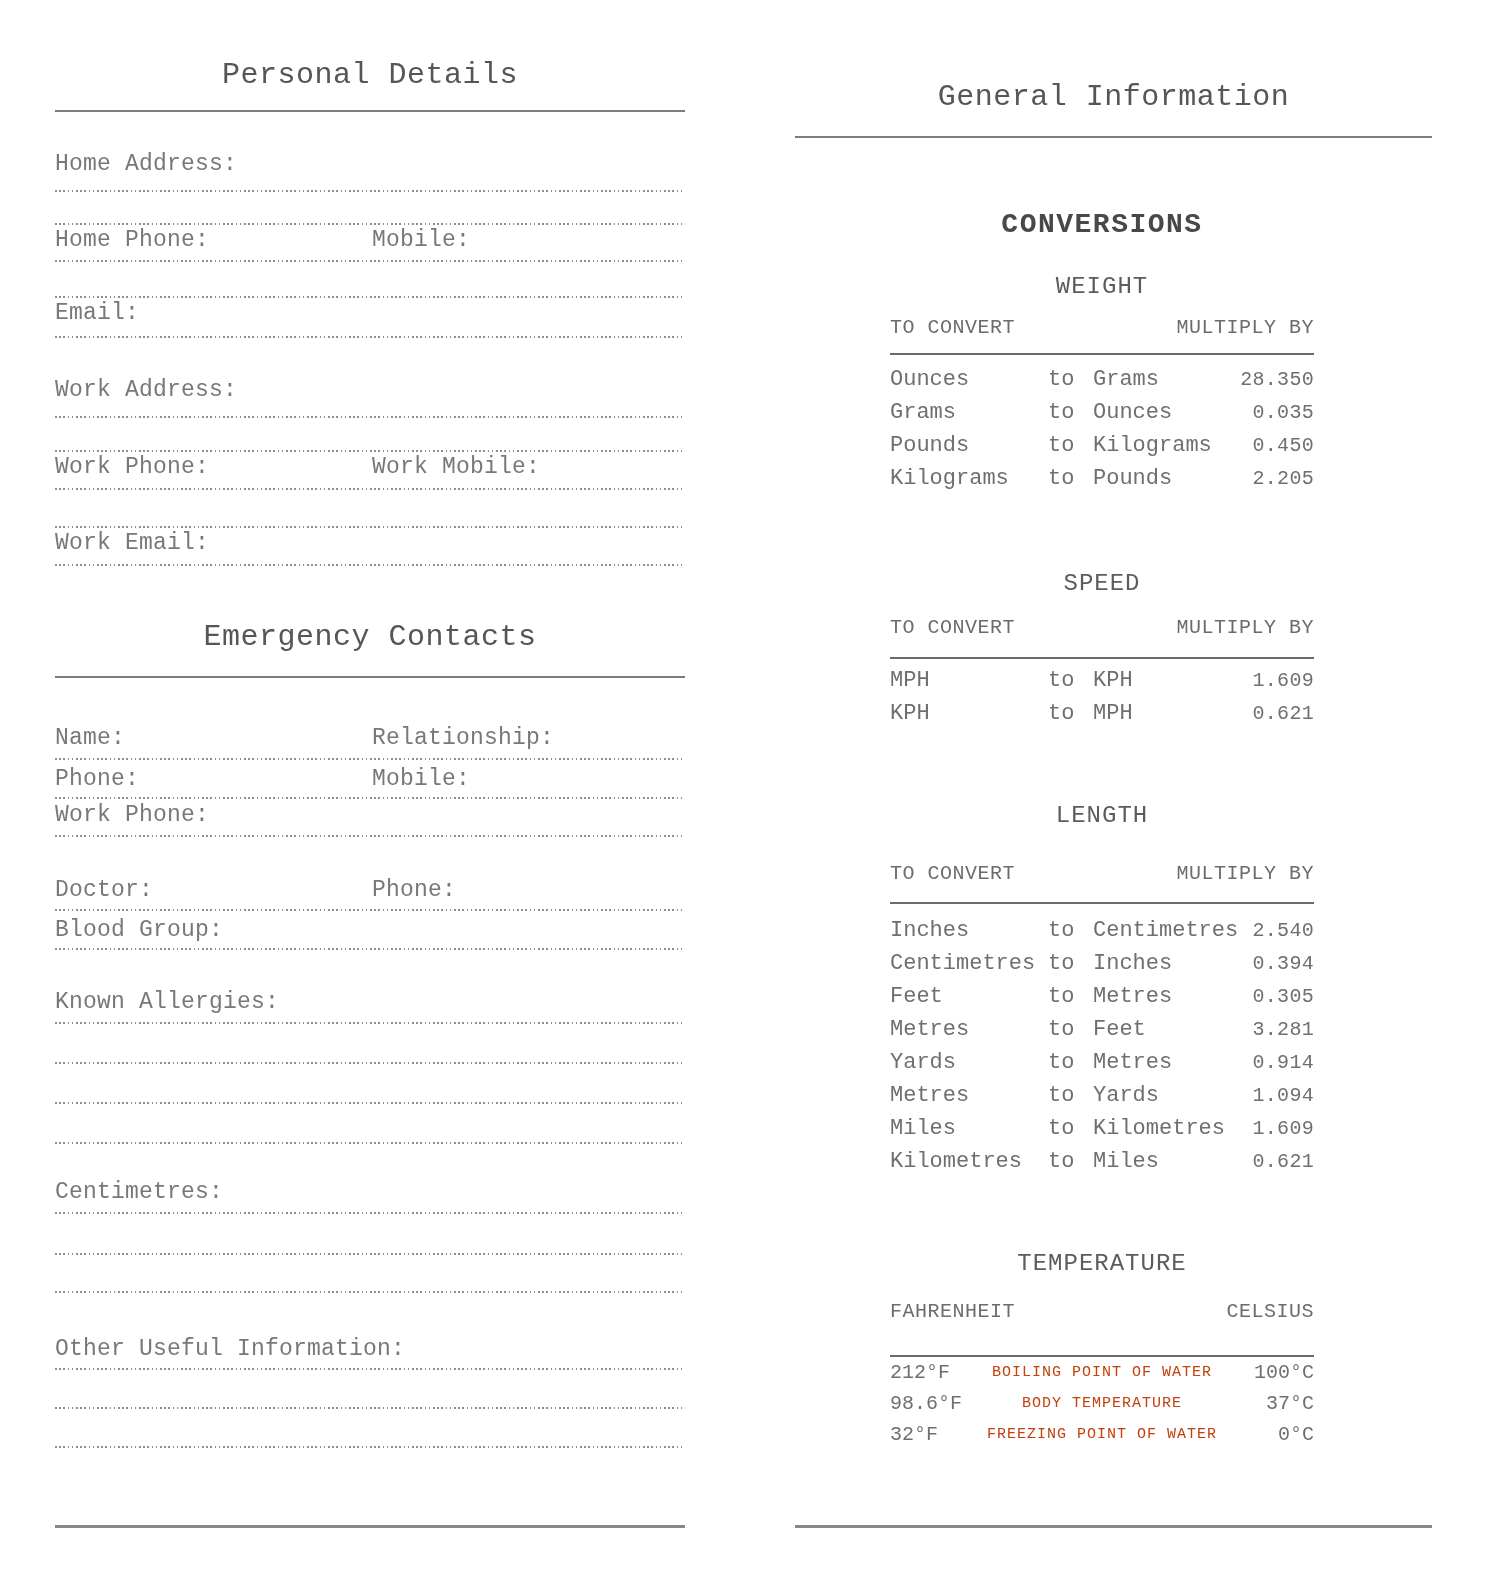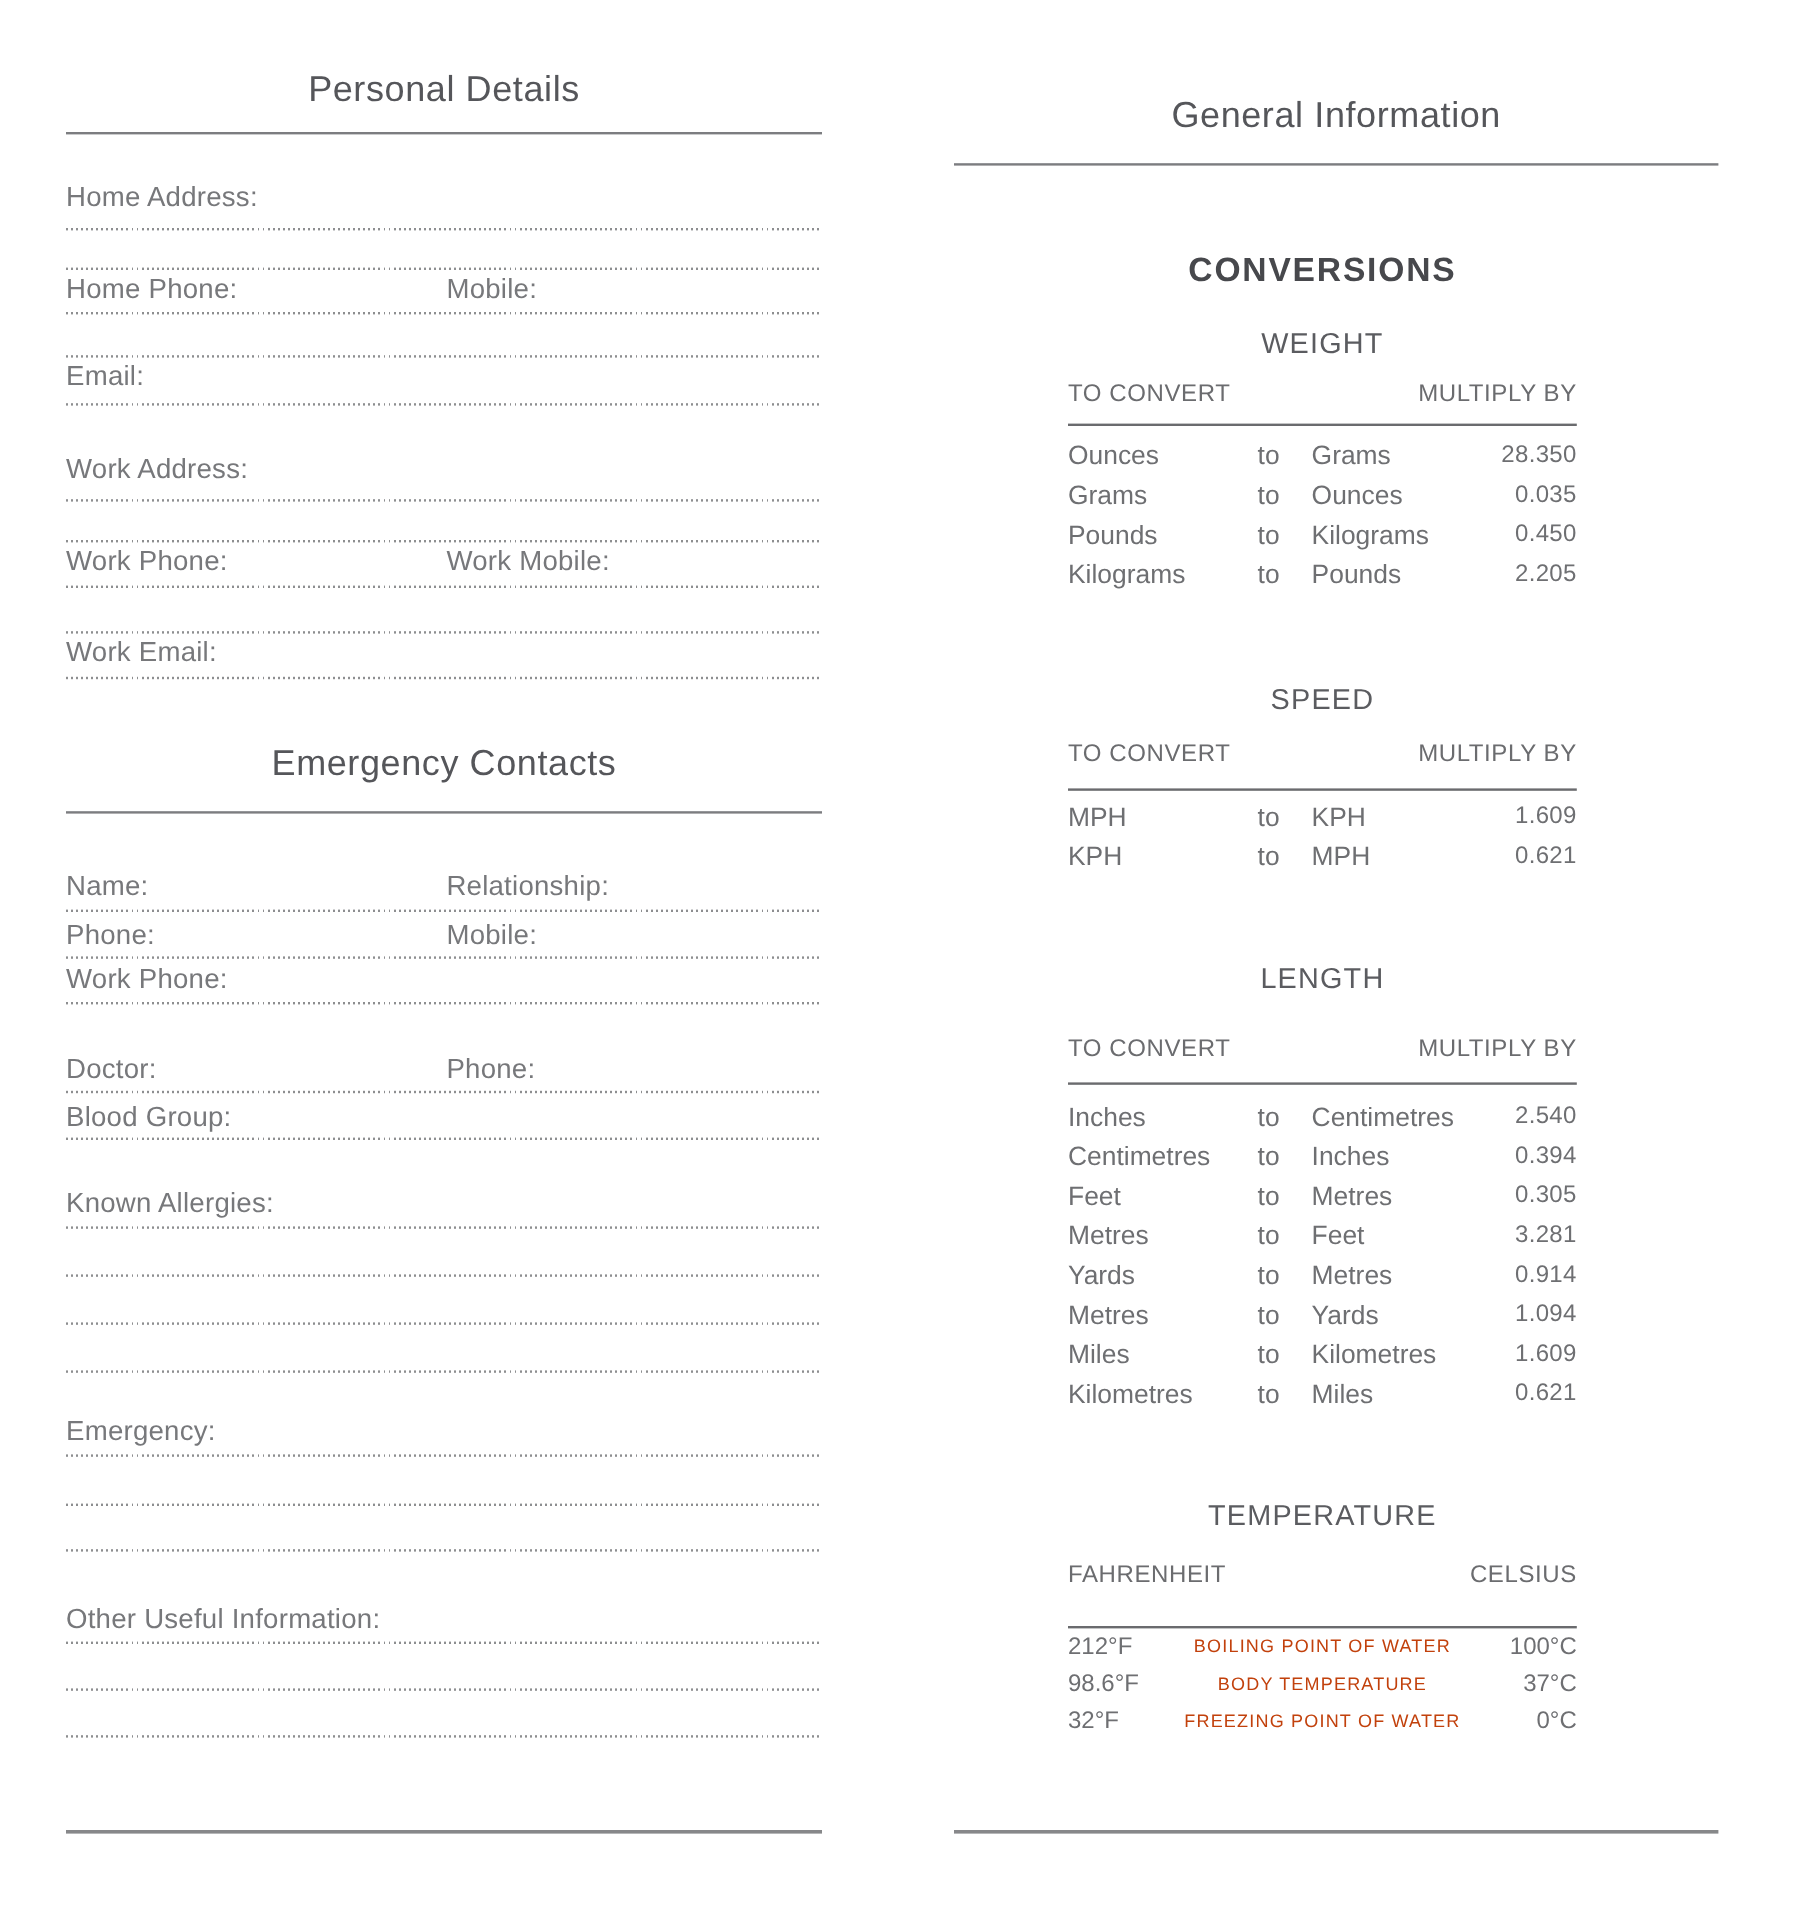--- a/index.html
+++ b/index.html
@@ -1,21 +1,21 @@
 <!DOCTYPE html>
 <html><head>
 <meta charset="utf-8">
 <style>
   html, body { margin: 0; padding: 0; background: #ffffff; }
   .page {
     position: relative;
     width: 1500px;
     height: 1594px;
     background: #ffffff;
-    font-family: Liberation Sans, sans-serif;
+    font-family: Liberation Mono, monospace;
     overflow: hidden;
   }
   .col { position: absolute; top: 0; }
   .col-left  { left: 55px;  width: 630px; }
   .col-right { left: 795px; width: 637px; }
 
   
   .sec-title {
     margin: 0;
     font-size: 30px;
@@ -188,21 +188,21 @@
 
     <div style="margin-top:40px;">
       <div class="lbl">Known Allergies:</div>
       <div class="dot" style="margin-top:7px;"></div>
       <div class="dot" style="margin-top:38px;"></div>
       <div class="dot" style="margin-top:38px;"></div>
       <div class="dot" style="margin-top:38px;"></div>
     </div>
 
     <div style="margin-top:36px;">
-      <div class="lbl">Emergency:</div>
+      <div class="lbl">Centimetres:</div>
       <div class="dot" style="margin-top:7px;"></div>
       <div class="dot" style="margin-top:39px;"></div>
       <div class="dot" style="margin-top:36px;"></div>
     </div>
 
     <div style="margin-top:44px;">
       <div class="lbl">Other Useful Information:</div>
       <div class="dot" style="margin-top:6px;"></div>
       <div class="dot" style="margin-top:37px;"></div>
       <div class="dot" style="margin-top:37px;"></div>

